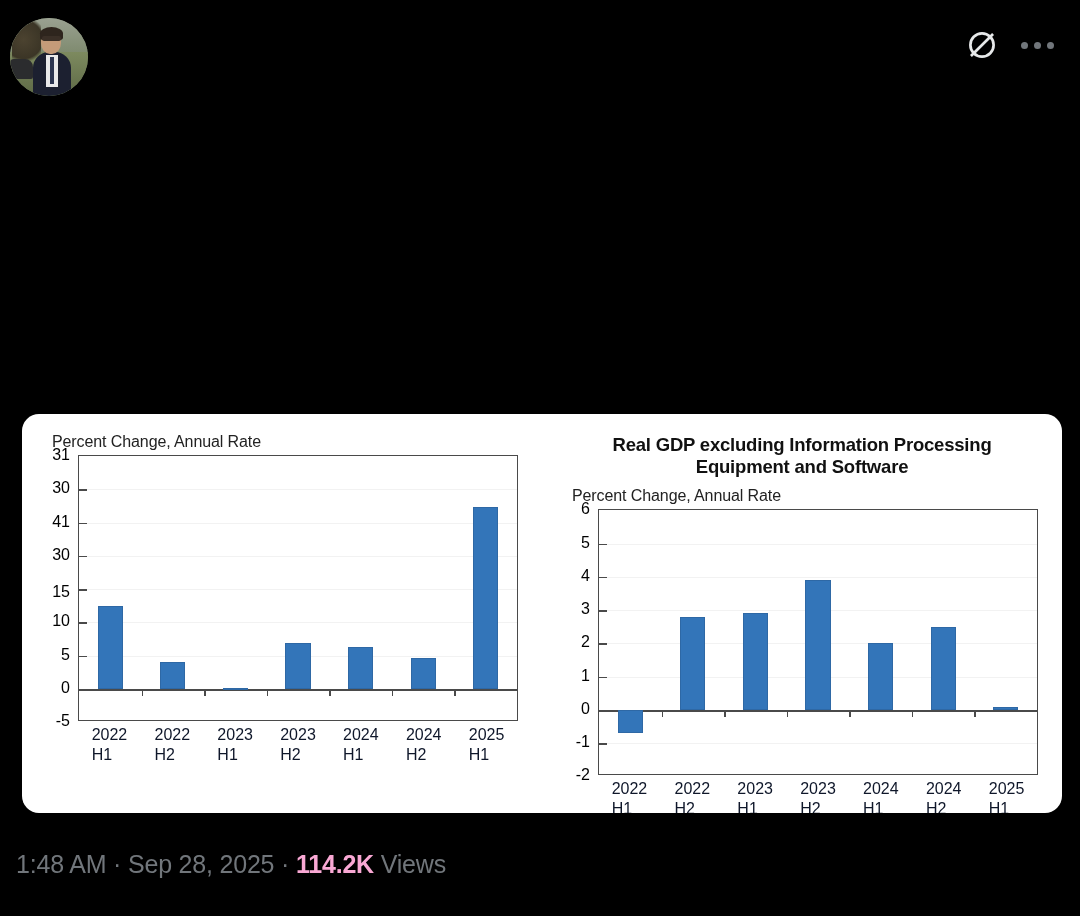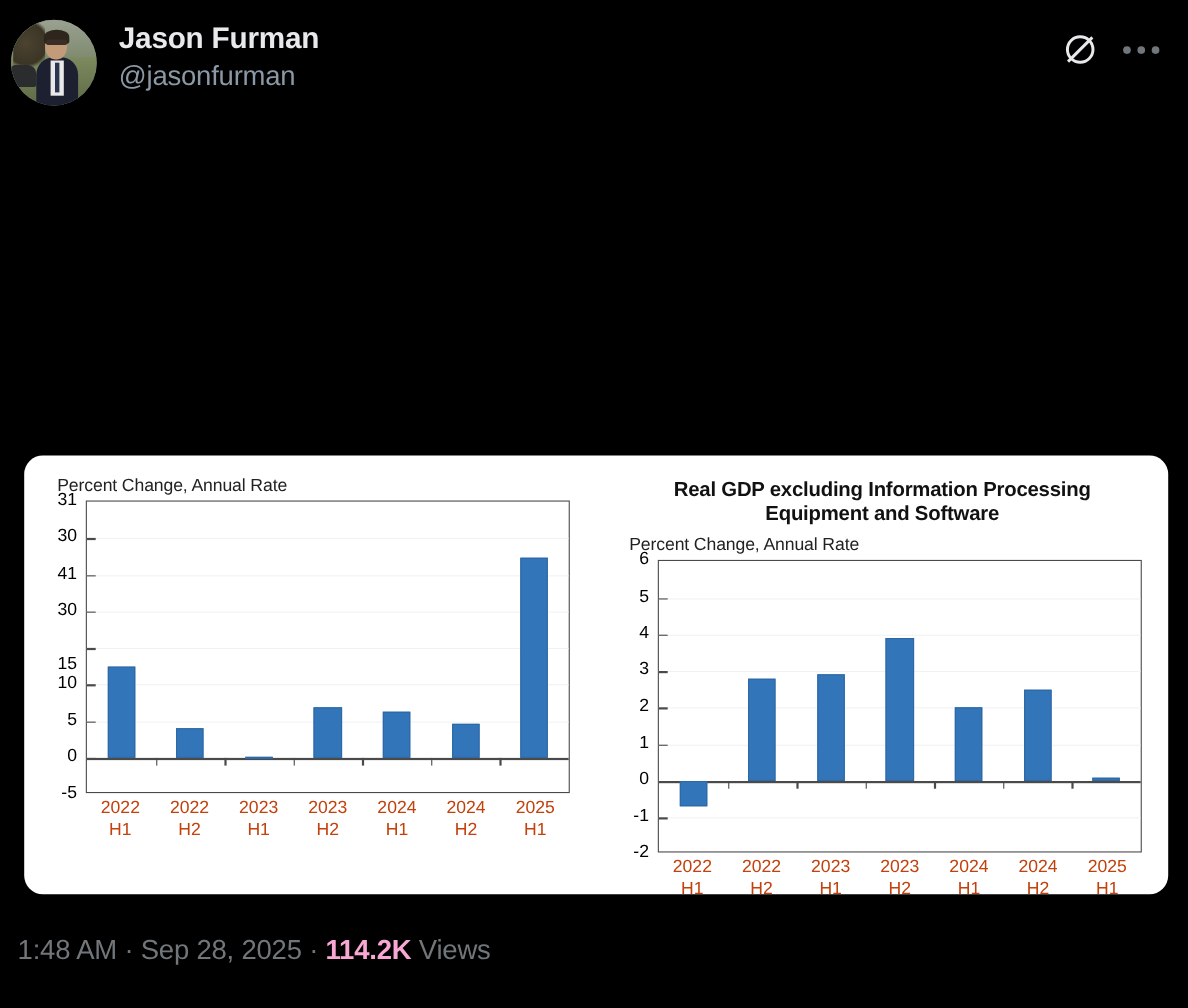--- a/index.html
+++ b/index.html
@@ -150,24 +150,23 @@
     background: #3375b9;
     border: 1px solid #2e68a5;
   }
   .xlabels {
     position: absolute;
     left: 34px; right: 2px; top: 270px;
     height: 60px;
   }
   .xlabels .xl {
     position: absolute;
-    text-align: center;
     font-size: 16px;
     line-height: 1.22;
-    color: #c2410c;
+    color: #0f172a;
     transform: translateX(-50%);
     white-space: pre-line;
   }
 
   
   .tweet-footer {
     position: absolute;
     left: 16px; top: 850px;
     font-size: 25px;
     color: #71767b;
@@ -187,24 +186,20 @@
       <div class="tree"></div>
       <div class="car"></div>
       <div class="body"></div>
       <div class="shirt"></div>
       <div class="tie"></div>
       <div class="head"></div>
       <div class="hair"></div>
       <div class="glass"></div>
     </div>
 
-    <div class="names">
-      <div class="display-name">Jason Furman</div>
-      <div class="handle">@jasonfurman</div>
-    </div>
 
     <div class="header-actions">
       <span class="grok-icon">
         <svg width="34" height="34" viewBox="0 0 24 24" fill="none">
           <circle cx="12" cy="12" r="8.2" stroke="#e7e9ea" stroke-width="1.9"></circle>
           <line x1="4.2" y1="19.8" x2="19.8" y2="4.2" stroke="#e7e9ea" stroke-width="1.9"></line>
         </svg>
       </span>
       <span class="more-icon">
         <span></span>
@@ -217,21 +212,21 @@
 
   <div class="chart-card">
     <div class="panel">
       <div class="panel-subtitle">Percent Change, Annual Rate</div>
       <div class="plot-wrap">
         <div class="ylabels">
             <div style="top: 0px;">31</div>
             <div style="top: 33.25px;">30</div>
             <div style="top: 66.5px;">41</div>
             <div style="top: 99.75px;">30</div>
-            <div style="top: 149px;">15</div>
+            <div style="top: 137px;">15</div>
             <div style="top: 166.25px;">10</div>
             <div style="top: 199.5px;">5</div>
             <div style="top: 232.75px;">0</div>
             <div style="top: 266px;">-5</div>
           </div>
         <div class="plot-area">
             <div class="gridline" style="top: 33.25px;"></div>
             <div class="tickmark" style="top: 33.25px;"></div>
             <div class="gridline" style="top: 66.5px;"></div>
             <div class="tickmark" style="top: 66.5px;"></div>

